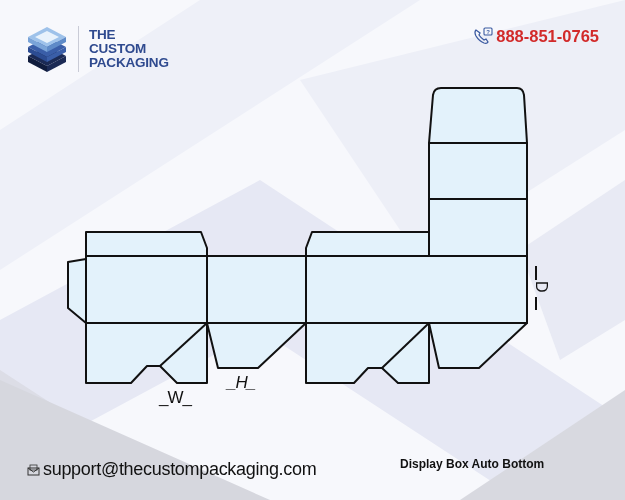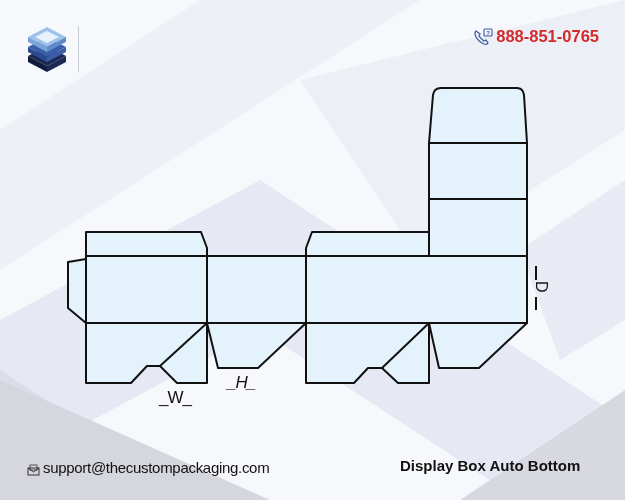--- a/index.html
+++ b/index.html
@@ -3,25 +3,25 @@
 <meta charset="utf-8">
 <style>
   html, body { margin:0; padding:0; }
   body { width:625px; height:500px; position:relative; overflow:hidden; background:#f7f8fc; font-family:"Liberation Sans", sans-serif; }
   #bg { position:absolute; left:0; top:0; }
   #dieline { position:absolute; left:0; top:0; }
   .logo { position:absolute; left:26px; top:26px; display:flex; align-items:center; }
   .logo-mark { width:42px; height:46px; }
   .logo-sep { width:1px; height:46px; background:#c9cbd6; margin:0 10px 0 10px; }
   .logo-text { color:#2f4a8f; font-weight:bold; font-size:13.5px; line-height:14px; letter-spacing:-0.2px; }
-  .phone { position:absolute; right:26px; top:27px; display:flex; align-items:flex-end; color:#d22a2a; font-weight:bold; font-size:16.5px; }
+  .phone { position:absolute; right:26px; top:27px; display:flex; align-items:flex-start; color:#d22a2a; font-weight:bold; font-size:16.5px; }
   .phone svg { margin-right:3px; }
-  .email { position:absolute; left:27px; top:459px; font-size:15px; color:#111; display:flex; align-items:flex-end; letter-spacing:-0.3px; }
+  .email { position:absolute; left:27px; top:459px; font-size:18px; color:#111; display:flex; align-items:center; letter-spacing:-0.3px; }
   .email svg { margin-right:3px; }
-  .title { position:absolute; left:400px; top:457px; font-size:15px; font-weight:bold; color:#111;text-align:right; }
+  .title { position:absolute; left:400px; top:457px; font-size:12px; font-weight:bold; color:#111;text-align:right; }
   .dim { position:absolute; font-size:17px; color:#111; letter-spacing:-1px; }
 </style>
 </head>
 <body>
 
 <svg id="bg" width="625" height="500">
   <polygon points="0,130 200,0 420,0 0,270" fill="#eef0f8"></polygon>
   <polygon points="0,320 260,180 625,420 625,500 520,500 260,330 0,470" fill="#e6e8f4"></polygon>
   <polygon points="0,360 0,500 200,500 0,370" fill="#dcdde6"></polygon>
   <polygon points="0,380 270,500 0,500" fill="#d6d7de"></polygon>
@@ -61,20 +61,25 @@
     <polygon points="40,30 21,40 21,46 40,36" fill="#1b2a55"></polygon>
     <polygon points="2,21 21,11 40,21 21,31" fill="#3a5ea8"></polygon>
     <polygon points="2,21 21,31 21,36 2,26" fill="#2c4c92"></polygon>
     <polygon points="40,21 21,31 21,36 40,26" fill="#3a5ea8"></polygon>
     <polygon points="2,11 21,1 40,11 21,21" fill="#9ec2ea"></polygon>
     <polygon points="9,11 21,5 33,11 21,17" fill="#e8f2fc"></polygon>
     <polygon points="2,11 21,21 21,26 2,16" fill="#7aa4d8"></polygon>
     <polygon points="40,11 21,21 21,26 40,16" fill="#5f8bc8"></polygon>
   </svg>
   <div class="logo-sep"></div>
+  <div class="logo-text">
+    <div>THE</div>
+    <div>CUSTOM</div>
+    <div>PACKAGING</div>
+  </div>
 </div>
 
 <div class="phone">
   <svg width="20" height="18" viewBox="0 0 20 18">
     <path d="M3,3 Q1,5 3,9 Q6,14 11,16 Q14,17 15,15 L13,12 L11,13 Q8,11 6,8 L7,6 Z" fill="none" stroke="#3b5aa0" stroke-width="1.3"></path>
     <rect x="11" y="1" width="8" height="7" rx="1" fill="none" stroke="#3b5aa0" stroke-width="1.1"></rect>
     <text x="15" y="7" font-size="6" text-anchor="middle" fill="#3b5aa0" font-family="Liberation Sans, sans-serif">?</text>
   </svg>
   <span>888-851-0765</span>
 </div>

